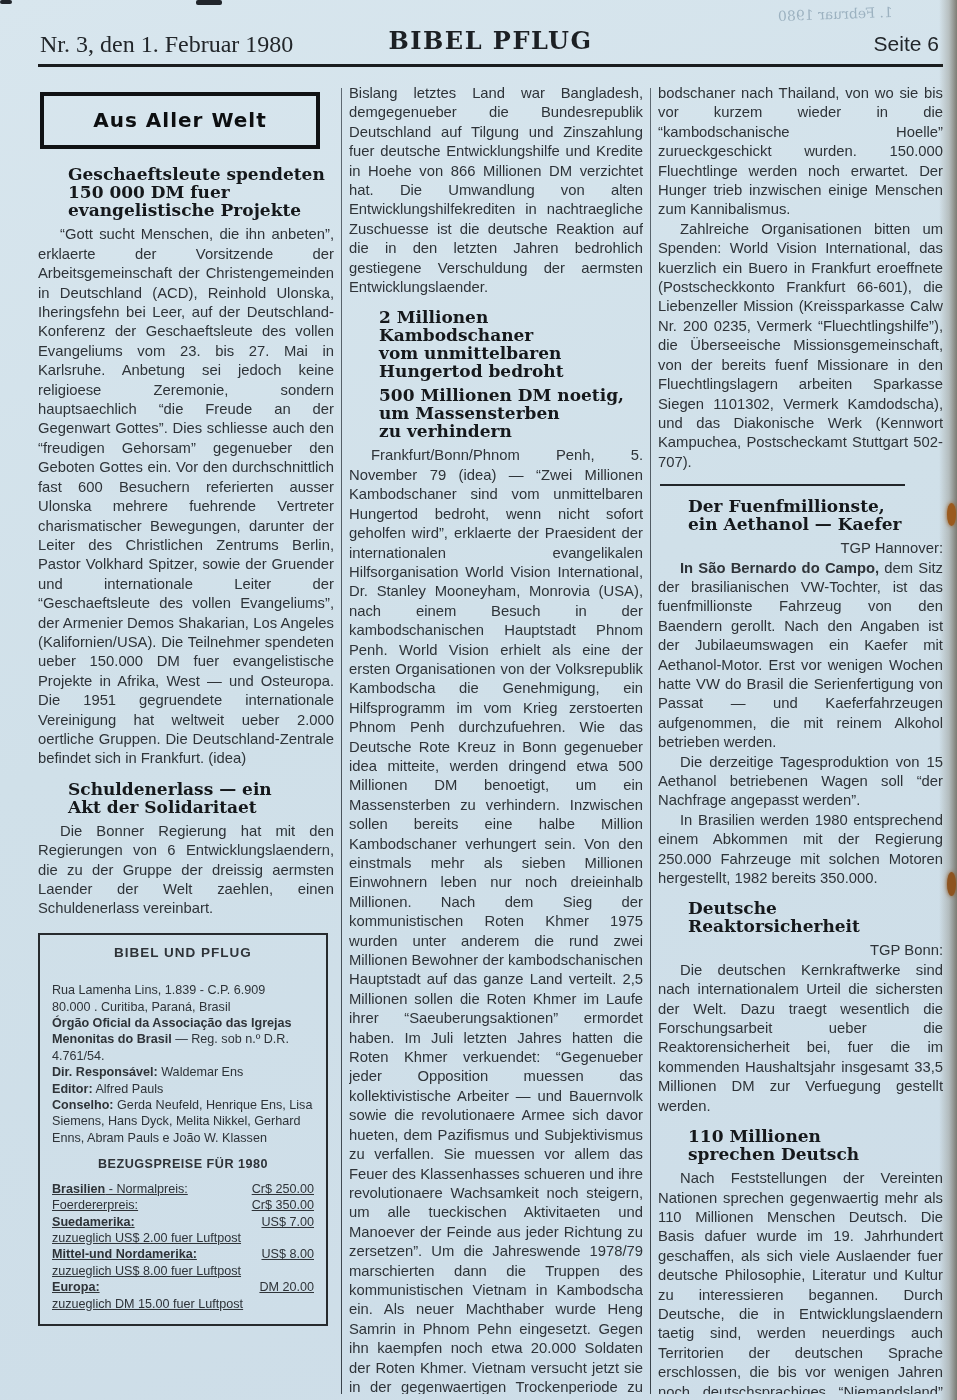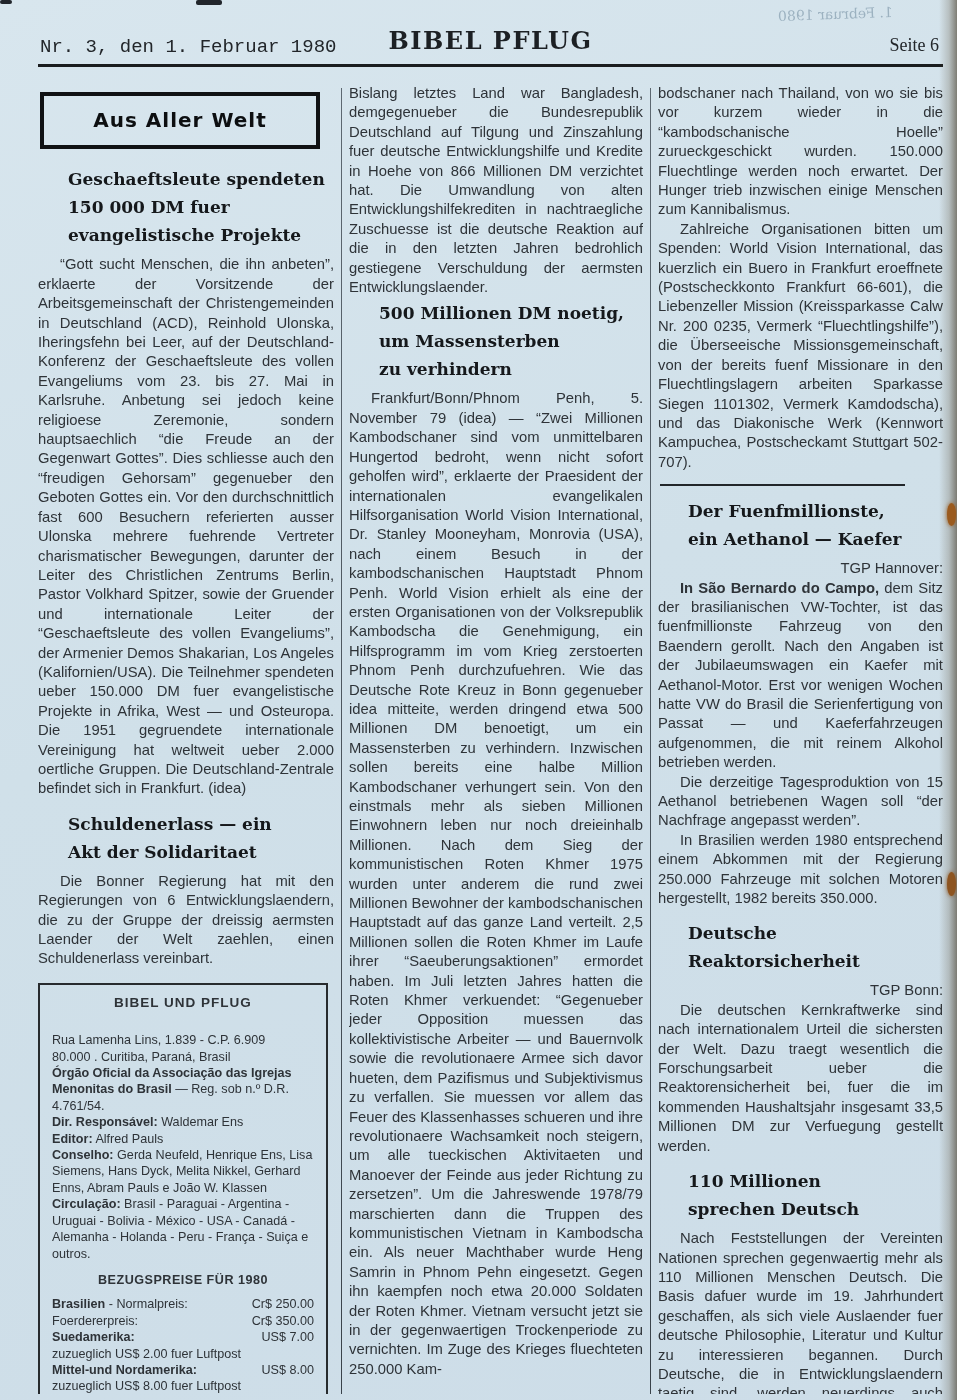--- a/index.html
+++ b/index.html
@@ -2,57 +2,57 @@
 <html><head>
 <meta charset="utf-8">
 <style>
   html,body{margin:0;padding:0;background:#9aa7af;}
   .page{position:relative;width:957px;height:1400px;overflow:hidden;
     background:linear-gradient(160deg,#d8e6ee 0%,#d0e0e9 45%,#cddde8 100%);
     font-family:"Liberation Sans",sans-serif;color:#2e3338;}
   
   .hdr{position:absolute;top:24px;left:38px;width:905px;height:40px;
     border-bottom:3px solid #1a1d1f;}
-  .issue{position:absolute;left:2px;bottom:6px;font-family:Liberation Mono, monospace;
-    font-size:19px;color:#22262a;}
+  .issue{position:absolute;left:2px;bottom:6px;font-family:Liberation Serif, serif;
+    font-size:24px;color:#22262a;}
   .masthead{position:absolute;left:50%;transform:translateX(-50%);bottom:9px;
     font-family:"DejaVu Serif",serif;font-weight:700;font-size:24px;
     letter-spacing:1.5px;color:#1c2024;text-align:center;}
-  .pageno{position:absolute;right:4px;bottom:8px;font-family:Liberation Serif, serif;
-    font-size:18px;color:#22262a;}
+  .pageno{position:absolute;right:4px;bottom:8px;font-family:Liberation Sans, sans-serif;
+    font-size:21px;color:#22262a;}
   .ghost{position:absolute;top:6px;right:64px;transform:scaleX(-1) rotate(2deg);
     font-family:"DejaVu Serif",serif;font-size:14px;color:#7f98aa;opacity:.65;}
   
   .columns{position:absolute;top:84px;left:38px;width:905px;height:1310px;display:flex;}
   .col{overflow:hidden;}
   .col-left{width:296px;}
   .col-mid{width:294px;}
   .col-right{width:285px;}
   .vrule{flex:none;width:1px;margin:4px 7px 0;background:linear-gradient(#5d6871,#39424a);}
   
   .bt{font-size:14.8px;line-height:19.4px;text-align:justify;}
   .bt p{margin:0;}
   .ind{text-indent:22px;}
   .banner{border:4px solid #101214;margin:8px 14px 16px 2px;padding:15px 4px;
     text-align:center;font-family:"DejaVu Sans",sans-serif;font-weight:800;
     font-size:20px;letter-spacing:1px;color:#0d0f11;}
   .h-serif{font-family:"DejaVu Serif",serif;font-weight:700;font-size:17px;
-    line-height:28px;margin:11px 0 6px 30px;white-space:pre-line;color:#15181b;
+    line-height:18px;margin:11px 0 6px 30px;white-space:pre-line;color:#15181b;
     text-align:left;}
   .tgp{text-align:right;margin-left:30px;}
   .b{font-weight:700;}
   .divider{border-top:2px solid #22262a;width:86%;margin:12px 0 4px 2px;}
   
   .imprint{border:2px solid #272b2e;margin:14px 6px 0 0;padding:10px 12px 12px;
     font-size:12.6px;line-height:16.4px;text-align:left;}
   .imprint .ibt{text-align:center;font-weight:700;font-size:13.5px;
     letter-spacing:1px;margin-bottom:21px;}
   .addr{white-space:pre-line;}
   .ptitle{text-align:center;font-weight:700;margin:10px 0 8px;letter-spacing:.5px;}
-  .prow{display:flex;justify-content:space-between;}
+  .prow{display:flex;justify-content:space-between;text-decoration:underline;}
   .prow .pl{white-space:pre-wrap;}
   
   .edge{position:absolute;top:0;right:0;bottom:0;width:18px;
     background:linear-gradient(90deg,rgba(80,64,38,0) 0%,rgba(80,64,38,.22) 55%,rgba(54,40,18,.55) 100%);}
   .spot{position:absolute;border-radius:50%;}
   .spot-a{right:1px;top:503px;width:9px;height:23px;background:#9a5a1e;box-shadow:0 0 4px #9a5a1e;}
   .spot-b{right:1px;top:872px;width:9px;height:24px;background:#8d5420;box-shadow:0 0 4px #8d5420;}
   .smudge{position:absolute;background:#21252b;border-radius:2px;}
   .smudge-a{top:0;left:196px;width:26px;height:5px;}
   .smudge-b{top:0;left:0;width:12px;height:4px;}
@@ -85,21 +85,20 @@
       <p class="ind">Die Bonner Regierung hat mit den Regierungen von 6 Entwicklungslaendern, die zu der Gruppe der dreissig aermsten Laender der Welt zaehlen, einen Schuldenerlass vereinbart.</p>
 
       <div class="imprint">
         <div class="ibt">BIBEL UND PFLUG</div>
         <div class="addr">Rua Lamenha Lins, 1.839 - C.P. 6.909
 80.000 . Curitiba, Paraná, Brasil</div>
         <div><span class="b">Órgão Oficial da Associação das Igrejas Menonitas do Brasil</span><span> — Reg. sob n.º D.R. 4.761/54.</span></div>
         <div><span class="b">Dir. Responsável:</span><span> Waldemar Ens</span></div>
         <div><span class="b">Editor:</span><span> Alfred Pauls</span></div>
         <div><span class="b">Conselho:</span><span> Gerda Neufeld, Henrique Ens, Lisa Siemens, Hans Dyck, Melita Nikkel, Gerhard Enns, Abram Pauls e João W. Klassen</span></div>
-        <div><span class="b">Circulação:</span><span> Brasil - Paraguai - Argentina - Uruguai - Bolivia - México - USA - Canadá - Alemanha - Holanda - Peru - França - Suiça e outros.</span></div>
         <div class="ptitle">BEZUGSPREISE FÜR 1980</div>
         <div class="prow">
             <span class="pl"><span class="b">Brasilien</span><span> - Normalpreis:</span></span>
             <span>Cr$ 250.00</span>
           </div>
         <div class="prow">
             <span class="pl"><span class="b"></span><span>Foerdererpreis:</span></span>
             <span>Cr$ 350.00</span>
           </div>
         <div class="prow">
@@ -127,20 +126,23 @@
             <span></span>
           </div>
 
       </div>
     </div>
 
     <div class="vrule"></div>
 
     <div class="col col-mid bt">
       <p>Bislang letztes Land war Bangladesh, demgegenueber die Bundesrepublik Deutschland auf Tilgung und Zinszahlung fuer deutsche Entwicklungshilfe und Kredite in Hoehe von 866 Millionen DM verzichtet hat. Die Umwandlung von alten Entwicklungshilfekrediten in nachtraegliche Zuschuesse ist die deutsche Reaktion auf die in den letzten Jahren bedrohlich gestiegene Verschuldung der aermsten Entwicklungslaender.</p>
+      <div class="h-serif">2 Millionen Kambodschaner
+vom unmittelbaren
+Hungertod bedroht</div>
       <div class="h-serif" style="margin-top:2px">500 Millionen DM noetig,
 um Massensterben
 zu verhindern</div>
       <p class="ind">Frankfurt/Bonn/Phnom Penh, 5. November 79 (idea) — “Zwei Millionen Kambodschaner sind vom unmittelbaren Hungertod bedroht, wenn nicht sofort geholfen wird”, erklaerte der Praesident der internationalen evangelikalen Hilfsorganisation World Vision International, Dr. Stanley Mooneyham, Monrovia (USA), nach einem Besuch in der kambodschanischen Hauptstadt Phnom Penh. World Vision erhielt als eine der ersten Organisationen von der Volksrepublik Kambodscha die Genehmigung, ein Hilfsprogramm im vom Krieg zerstoerten Phnom Penh durchzufuehren. Wie das Deutsche Rote Kreuz in Bonn gegenueber idea mitteite, werden dringend etwa 500 Millionen DM benoetigt, um ein Massensterben zu verhindern. Inzwischen sollen bereits eine halbe Million Kambodschaner verhungert sein. Von den einstmals mehr als sieben Millionen Einwohnern leben nur noch dreieinhalb Millionen. Nach dem Sieg der kommunistischen Roten Khmer 1975 wurden unter anderem die rund zwei Millionen Bewohner der kambodschanischen Hauptstadt auf das ganze Land verteilt. 2,5 Millionen sollen die Roten Khmer im Laufe ihrer “Saeuberungsaktionen” ermordet haben. Im Juli letzten Jahres hatten die Roten Khmer verkuendet: “Gegenueber jeder Opposition muessen das kollektivistische Arbeiter — und Bauernvolk sowie die revolutionaere Armee sich davor hueten, dem Pazifismus und Subjektivismus zu verfallen. Sie muessen vor allem das Feuer des Klassenhasses schueren und ihre revolutionaere Wachsamkeit noch steigern, um alle tueckischen Aktivitaeten und Manoever der Feinde aus jeder Richtung zu zersetzen”. Um die Jahreswende 1978/79 marschierten dann die Truppen des kommunistischen Vietnam in Kambodscha ein. Als neuer Machthaber wurde Heng Samrin in Phnom Pehn eingesetzt. Gegen ihn kaempfen noch etwa 20.000 Soldaten der Roten Khmer. Vietnam versucht jetzt sie in der gegenwaertigen Trockenperiode zu vernichten. Im Zuge des Krieges fluechteten 250.000 Kam-</p>
     </div>
 
     <div class="vrule"></div>
 
     <div class="col col-right bt">
       <p>bodschaner nach Thailand, von wo sie bis vor kurzem wieder in die “kambodschanische Hoelle” zurueckgeschickt wurden. 150.000 Fluechtlinge werden noch erwartet. Der Hunger trieb inzwischen einige Menschen zum Kannibalismus.</p>

